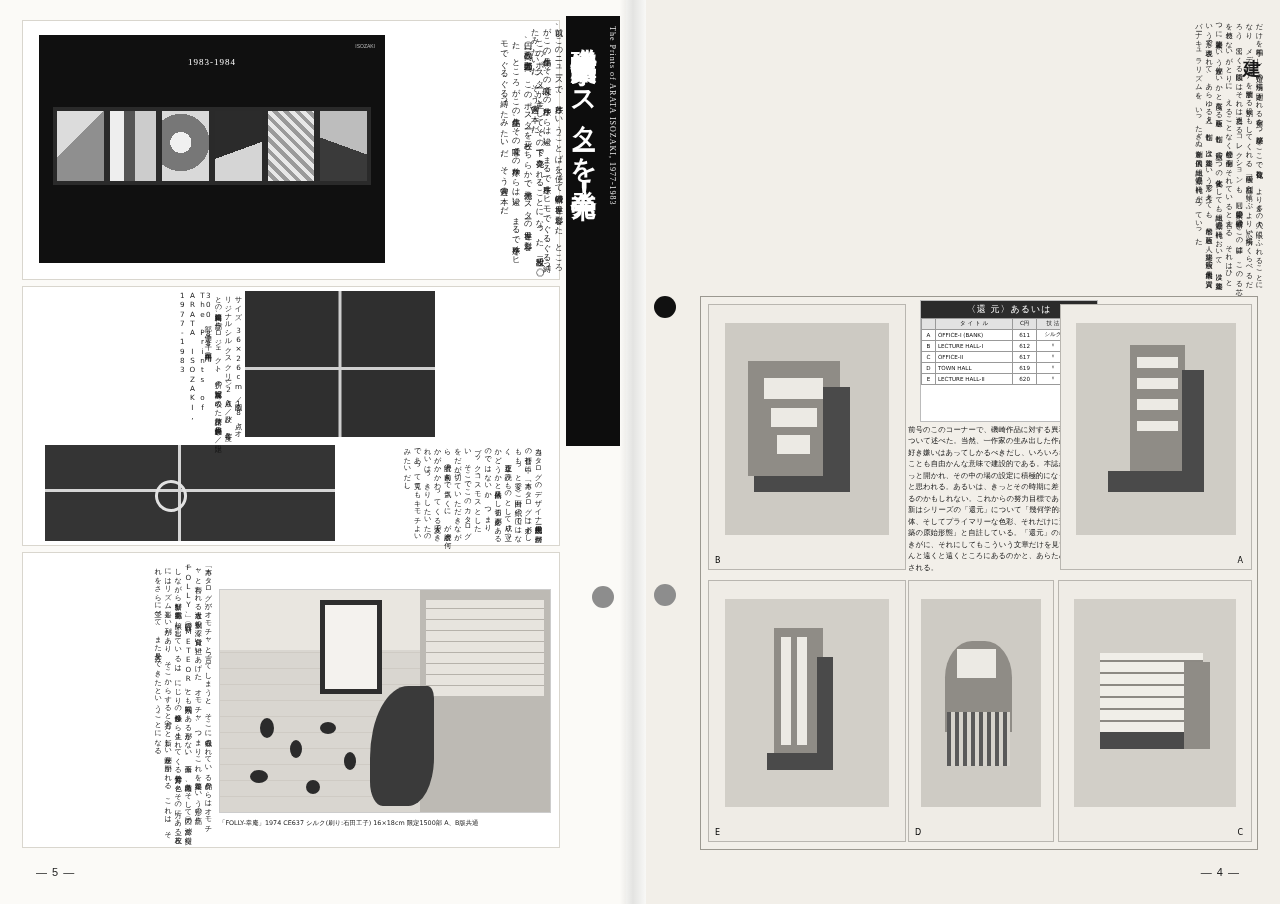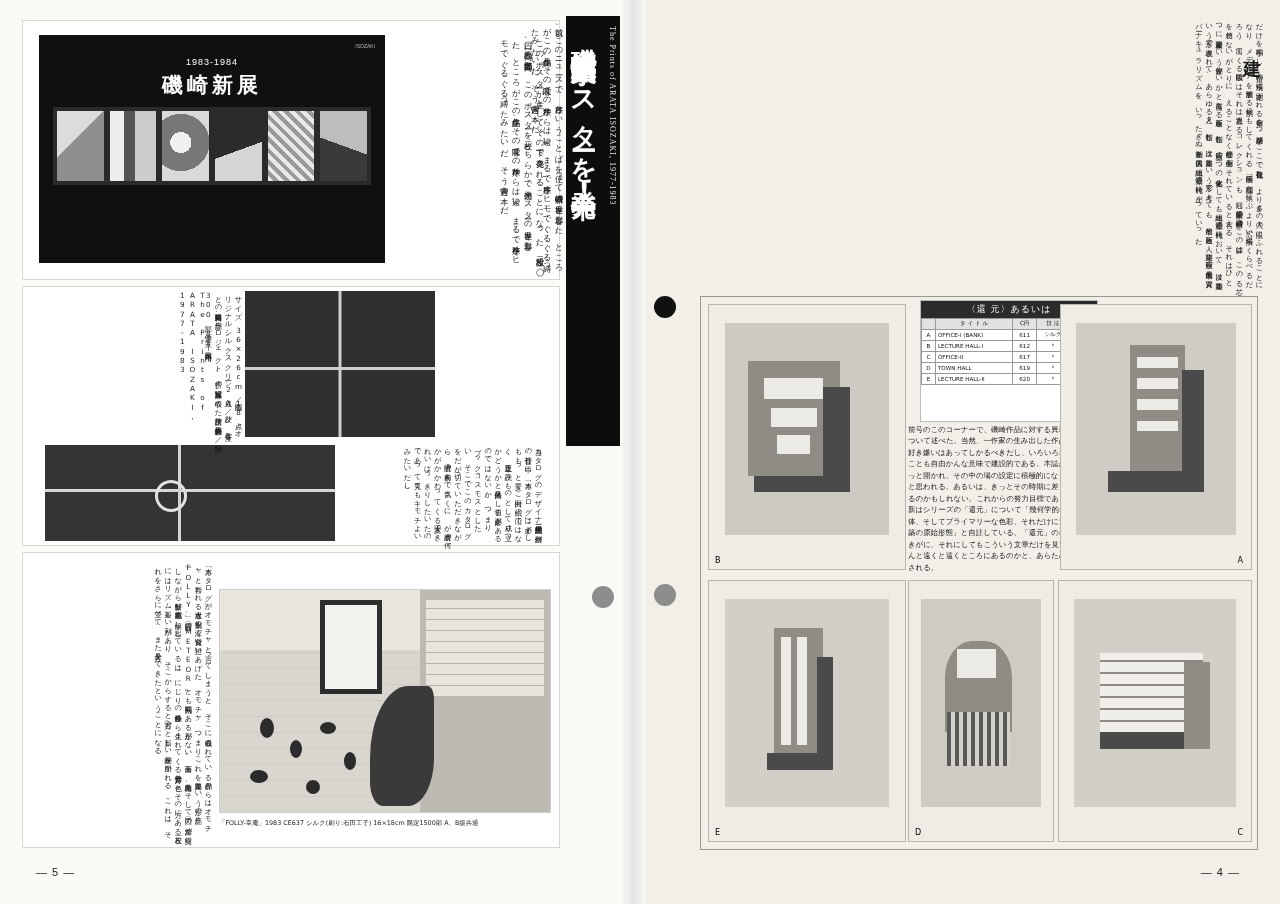--- a/index.html
+++ b/index.html
@@ -29,21 +29,21 @@
   .art-top-inner{position:absolute;left:16px;top:14px;width:346px;height:228px;background:#101010;}
   .poster-strip{position:absolute;left:14px;top:72px;width:318px;height:78px;background:#2a2a2a;display:flex;gap:6px;padding:4px;box-sizing:border-box;}
   .pcell{flex:1;background:#cfcfcf;}
   .pcell.k1{background:linear-gradient(135deg,#dcdcdc 0 40%,#8f8f8f 40% 100%);}
   .pcell.k2{background:linear-gradient(90deg,#eee 0 30%,#555 30% 55%,#ccc 55% 100%);}
   .pcell.k3{background:radial-gradient(circle at 40% 45%,#f0f0f0 0 22%,#777 22% 60%,#d9d9d9 60%);}
   .pcell.k4{background:linear-gradient(160deg,#2b2b2b 0 55%,#d5d5d5 55%);}
   .pcell.k5{background:repeating-linear-gradient(45deg,#e8e8e8 0 4px,#9a9a9a 4px 8px);}
   .pcell.k6{background:linear-gradient(200deg,#bdbdbd 0 50%,#3a3a3a 50%);}
   .black-title{position:absolute;left:0;right:0;top:22px;text-align:center;color:#fff;}
-  .black-title .y{font-size:9px;letter-spacing:1px;}
+  .black-title .y{font-size:9px;letter-spacing:1px;font-family:Liberation Serif, serif;}
   .black-title .t{font-size:21px;font-weight:bold;margin-top:4px;letter-spacing:4px;}
   .tiny-tag{position:absolute;right:10px;top:8px;color:#bbb;font-size:5px;}
 
   
   .vt{writing-mode:vertical-rl;text-orientation:upright;font-family:"DejaVu Sans",sans-serif;color:#1a1a1a;}
   .vt-sm{font-size:8.2px;line-height:1.45;letter-spacing:0.4px;}
   .vt-xs{font-size:7.2px;line-height:1.4;letter-spacing:0.3px;}
 
   .art-top-text{position:absolute;left:372px;top:14px;height:228px;width:150px;}
 
@@ -117,21 +117,20 @@
   <div class="hole dark" style="left:592px;top:298px;"></div>
   <div class="hole dark" style="left:654px;top:296px;"></div>
   <div class="hole grey" style="left:592px;top:586px;"></div>
   <div class="hole grey" style="left:654px;top:584px;"></div>
 
   <div class="art-top">
     <div class="art-top-inner">
       <div class="tiny-tag">ISOZAKI</div>
       <div class="black-title">
         <div class="y">1983-1984</div>
-        <div class="t">磯崎新展</div>
       </div>
       <div class="poster-strip">
         <div class="pcell k1"></div>
         <div class="pcell k2"></div>
         <div class="pcell k3"></div>
         <div class="pcell k4"></div>
         <div class="pcell k5"></div>
         <div class="pcell k6"></div>
       </div>
     </div>
@@ -168,21 +167,21 @@
       <div class="grid2"></div>
       <div class="frame"></div>
       <div class="swoosh"></div>
       <div class="blob" style="left:40px;top:128px;width:14px;height:20px;"></div>
       <div class="blob" style="left:70px;top:150px;width:12px;height:18px;"></div>
       <div class="blob" style="left:100px;top:132px;width:16px;height:12px;"></div>
       <div class="blob" style="left:124px;top:162px;width:12px;height:18px;"></div>
       <div class="blob" style="left:30px;top:180px;width:18px;height:13px;"></div>
       <div class="blob" style="left:86px;top:190px;width:14px;height:14px;"></div>
     </div>
-    <div class="caption">「FOLLY-幸庵」1983 CE637 シルク(刷り:石田工子) 16×18cm 限定1500部 A、B版共通</div>
+    <div class="caption">「FOLLY-幸庵」1974 CE637 シルク(刷り:石田工子) 16×18cm 限定1500部 A、B版共通</div>
     <div class="low-text vt vt-xs">本「カタログ」がオモチャと言ってしまうと、そこに収録されている作品からはオモチャと言われる過大な役割を深く背負い担いあげた。オモチャ、つまりこれを建築という形の作品「FOLLY」、〈阿蘇の「METEOR」とも同系列にある形がない。平面ム 鳥瞰図、そして〈図〉の方法が交錯しながら新鮮な雰囲気を醸し出しているは、にじりの多様性から生まれてくる仕方方形の色とその方にある一枚左にはリズム楽しい列があり、そこからすると右方へと新しい意味が開かれる。これは、それをさらに並べて、また見方かできたということになる。</div>
   </div>
 
   <div class="page-num l">— 5 —</div>
 
   <div class="r-text-top vt vt-xs" style="writing-mode:vertical-rl;text-orientation:upright;">だけを相手にし、特定の場所に固定される宿命をつ建築がここで複数化し、より多くの人々の眼にふれることになり、メディアを開放する役割りもしてくれる。「版画の利点は第一にぶより広い場所にくらべるだろう。出てくる図版にはそれは過去たるコレクションも、同じ建築家の磯崎新のこの節は、このる芯を使わないがとりに、えることなく今行的な側面をそれていると言える。それはひとつに建築家という位置がいかと高度なる版画を、制作し、版画の一つの実体化としても組織、運動の時代において、次は建築という形で表現されて、あらゆる人々と、制作し、次は建築という形で考えても、米的な版画と人、建築、版画の未個人的な資質、バーナキュラリズムを、いったぎぬ刺激を個人的に組織、運動の時代に上がっていった。</div>
   <div class="r-kanji vt" style="right:16px;top:44px;">建</div>
 
   <div class="frame-right"></div>
 

